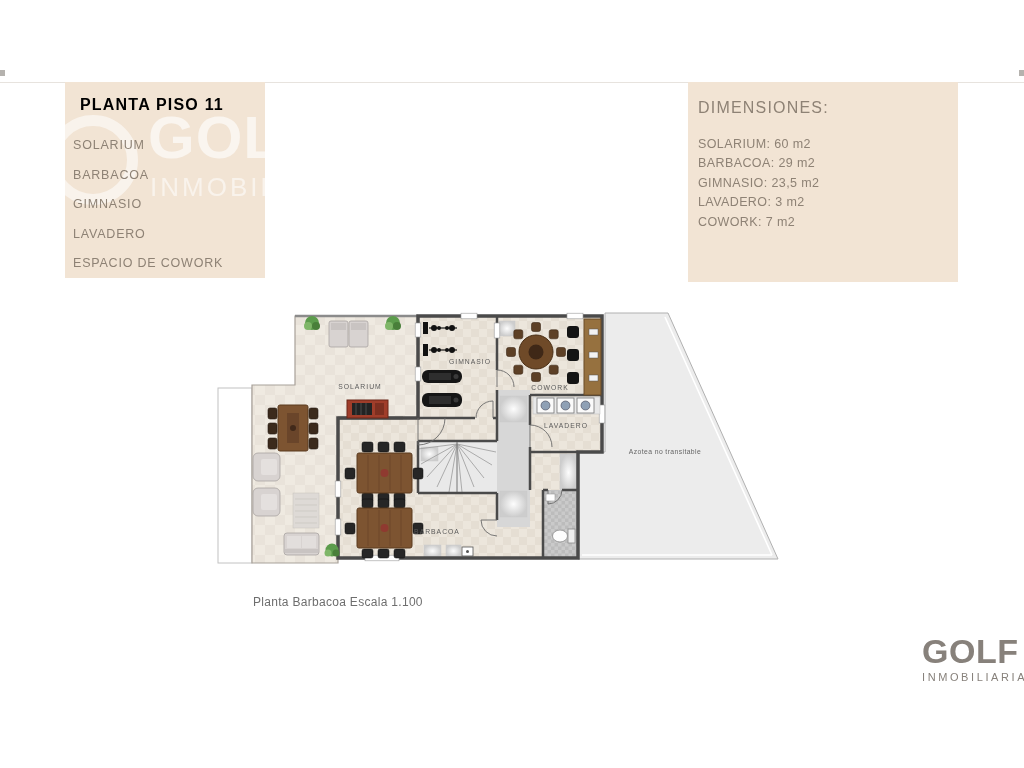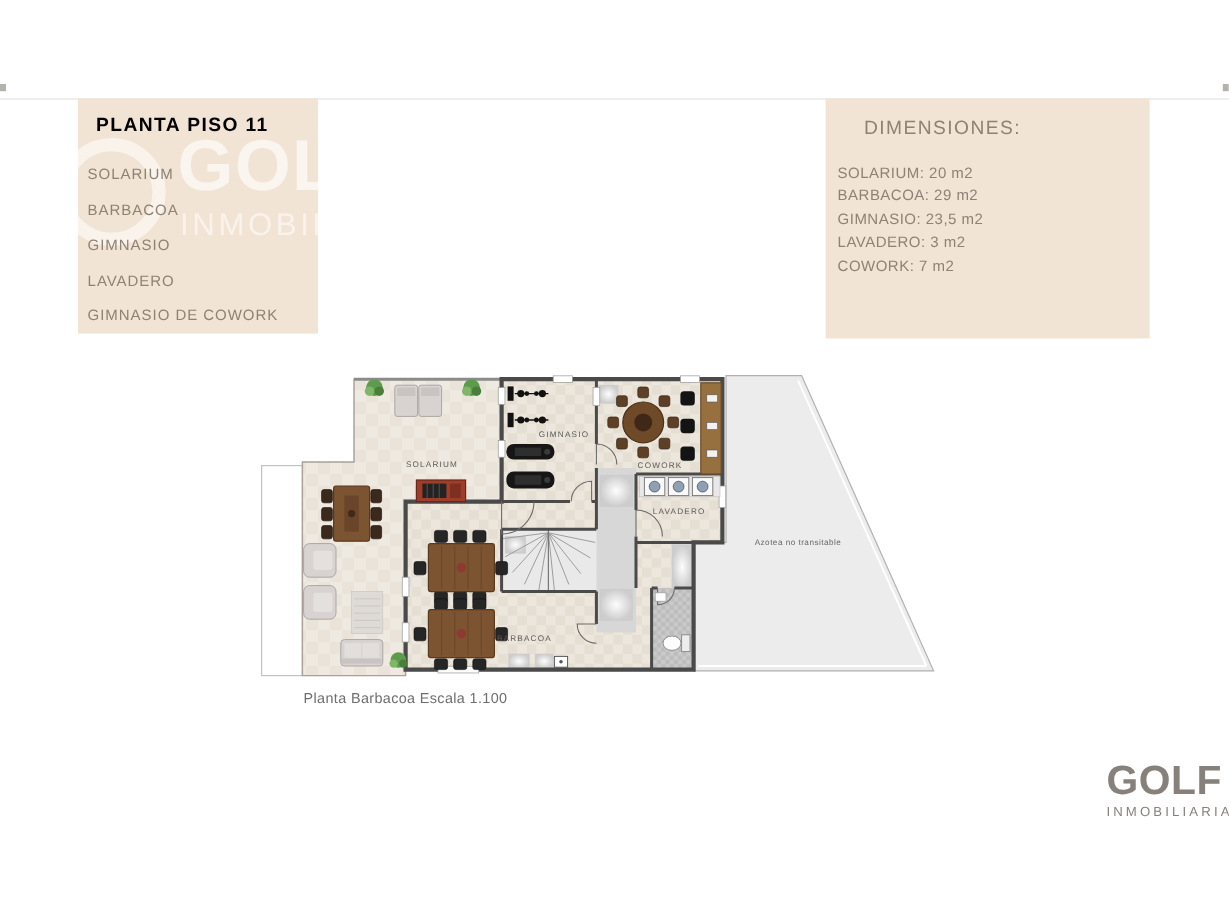--- a/index.html
+++ b/index.html
@@ -8,31 +8,31 @@
   .rule{position:absolute;left:0;top:82px;width:1024px;height:1px;background:#e7e3de;}
   .tick{position:absolute;width:5px;height:6px;background:#b5b2ae;top:70px;}
   .tick.l{left:0;} .tick.r{right:0;}
   
   .panel{position:absolute;background:#f2e4d4;overflow:hidden;}
   #leftPanel{left:65px;top:82px;width:200px;height:196px;}
   #dimPanel{left:688px;top:82px;width:270px;height:200px;}
   .panel-title{position:absolute;left:15px;top:14px;font-size:16px;font-weight:700;
                letter-spacing:1.2px;color:#000000;white-space:nowrap;}
   .p-item{position:absolute;left:8px;font-size:12.5px;letter-spacing:0.8px;color:#8e8275;white-space:nowrap;}
-  #dimPanel .panel-title{left:10px;top:17px;font-weight:400;font-size:16px;color:#8e8275;margin-left:22px;}
+  #dimPanel .panel-title{left:10px;top:17px;font-weight:400;font-size:16px;color:#8e8275;}
   #dimPanel .p-item{left:10px;letter-spacing:0.4px;}
   
   .wm-ring{position:absolute;left:-17px;top:33px;width:68px;height:68px;border-radius:50%;
            border:11px solid rgba(255,255,255,0.55);}
   .wm-big{position:absolute;left:83px;top:26px;font-size:60px;font-weight:700;line-height:1;
           color:rgba(255,255,255,0.62);letter-spacing:1px;white-space:nowrap;}
   .wm-small{position:absolute;left:85px;top:92px;font-size:26px;line-height:1;
             color:rgba(255,255,255,0.55);letter-spacing:3px;white-space:nowrap;}
   
-  .caption{position:absolute;left:253px;top:575px;font-size:12px;color:#6e6e6e;letter-spacing:0.3px;text-align:center;}
+  .caption{position:absolute;left:253px;top:595px;font-size:12px;color:#6e6e6e;letter-spacing:0.3px;text-align:center;}
   
   .brand{position:absolute;left:922px;top:634px;width:100px;color:#87817b;}
   .brand-name{font-size:34px;font-weight:700;letter-spacing:0.5px;line-height:1;}
   .brand-sub{font-size:11px;letter-spacing:2.6px;margin-top:3px;}
   svg{position:absolute;left:215px;top:305px;}
   svg text{font-family:"Liberation Sans",sans-serif;fill:#5a5a5a;}
   .roomlbl{font-size:6.8px;letter-spacing:1px;}
   .azlbl{font-size:6.8px;letter-spacing:0.4px;fill:#666;}
 </style>
 </head>
@@ -44,26 +44,26 @@
 
 <div class="panel" id="leftPanel">
   <div class="wm-ring"></div>
   <div class="wm-big">GOLF</div>
   <div class="wm-small">INMOBILIARIA</div>
   <div class="panel-title">PLANTA PISO 11</div>
   <div class="p-item" style="top:56px">SOLARIUM</div>
   <div class="p-item" style="top:86px">BARBACOA</div>
   <div class="p-item" style="top:115px">GIMNASIO</div>
   <div class="p-item" style="top:145px">LAVADERO</div>
-  <div class="p-item" style="top:174px">GIMNASIO DE COWORK</div>
+  <div class="p-item" style="top:174px">ESPACIO DE COWORK</div>
 </div>
 
 <div class="panel" id="dimPanel">
   <div class="panel-title">DIMENSIONES:</div>
-  <div class="p-item" style="top:55px">SOLARIUM: 20 m2</div>
+  <div class="p-item" style="top:55px">SOLARIUM: 60 m2</div>
   <div class="p-item" style="top:74px">BARBACOA: 29 m2</div>
   <div class="p-item" style="top:94px">GIMNASIO: 23,5 m2</div>
   <div class="p-item" style="top:113px">LAVADERO: 3 m2</div>
   <div class="p-item" style="top:133px">COWORK: 7 m2</div>
 </div>
 
 <svg width="565" height="270" viewBox="0 0 565 270">
   <defs>
     <pattern id="tile" width="16" height="16" patternUnits="userSpaceOnUse">
       <rect width="16" height="16" fill="#e5ded3"></rect>

